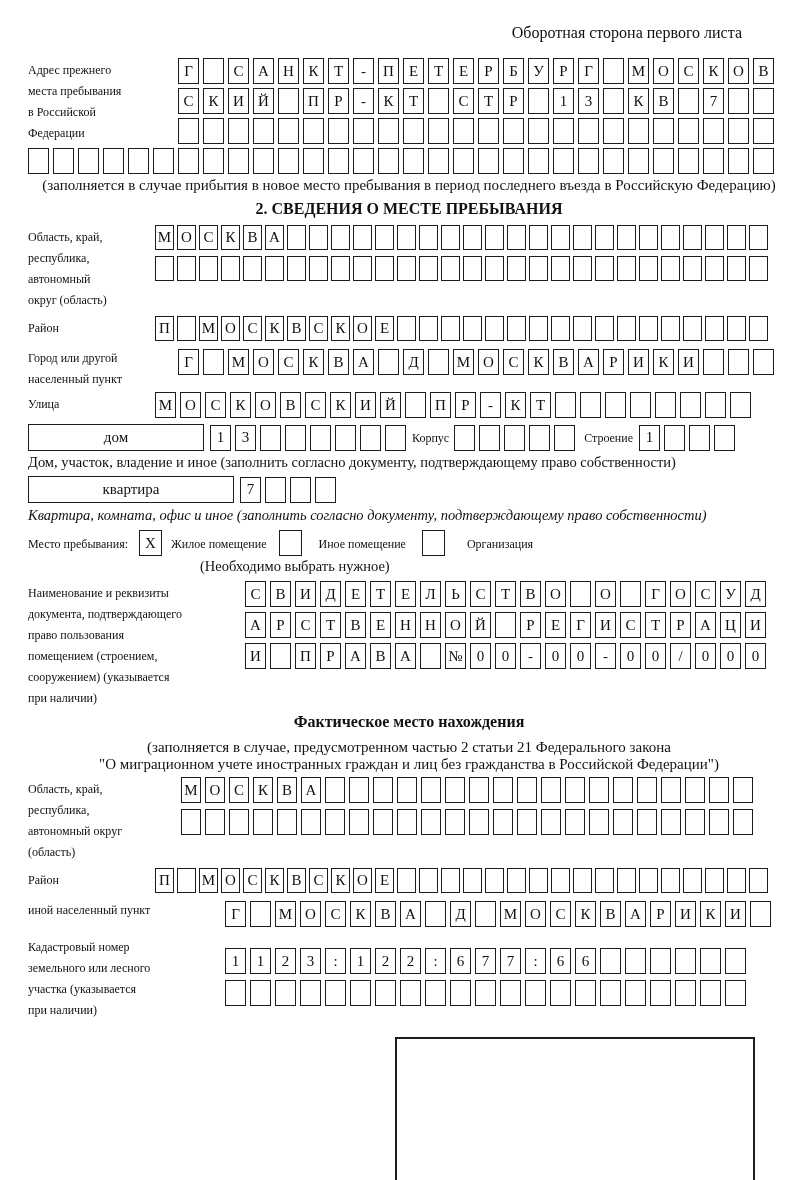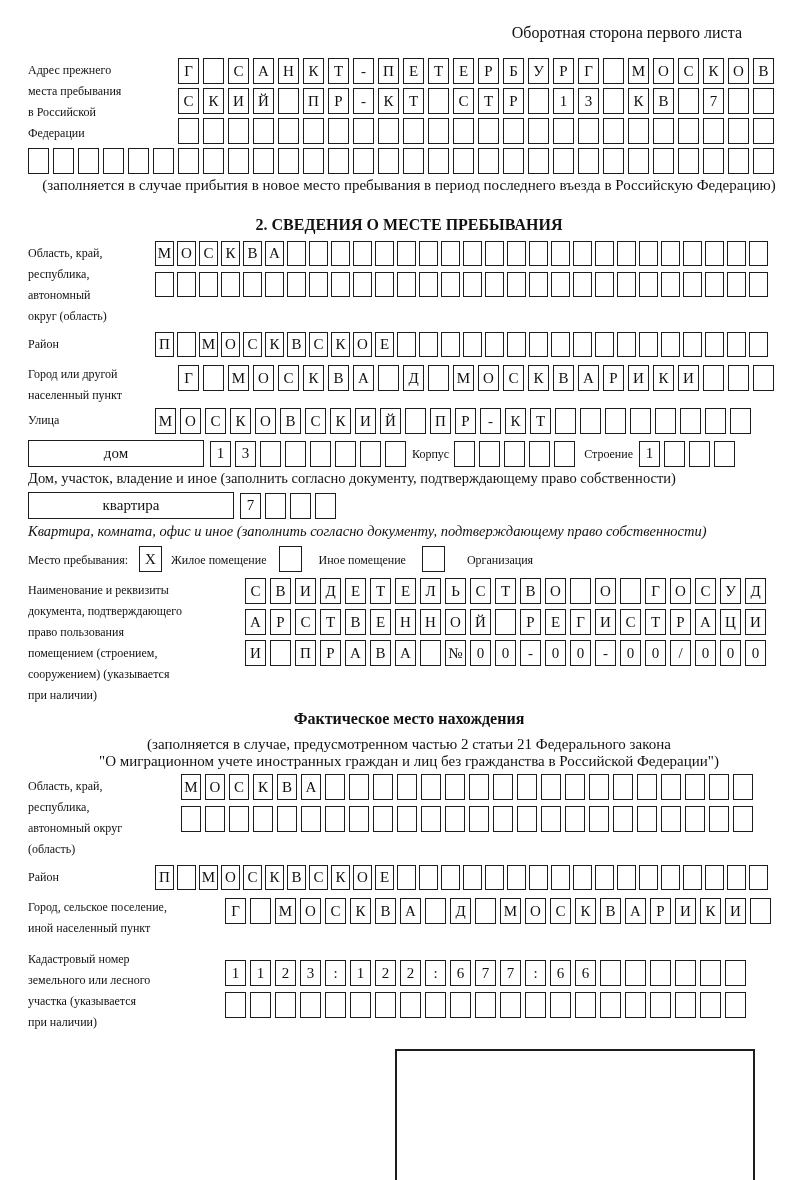--- a/index.html
+++ b/index.html
@@ -167,21 +167,21 @@
       <span class="cell"></span>
       <span class="cell"></span>
       <span class="cell"></span>
       <span class="cell"></span>
       <span class="cell"></span>
       <span class="cell"></span>
       <span class="cell"></span>
     </div>
   <div class="note-center" style="margin-top:3px;">(заполняется в случае прибытия в новое место пребывания в период последнего въезда в Российскую Федерацию)</div>
 
-  <div class="sec-title" style="margin-top:22px;">2. СВЕДЕНИЯ О МЕСТЕ ПРЕБЫВАНИЯ</div>
+  <div class="sec-title" style="margin-top:6px;">2. СВЕДЕНИЯ О МЕСТЕ ПРЕБЫВАНИЯ</div>
 
   <div class="block" style="margin-top:7px;">
     <div class="lbl" style="width:127px;">
       <div>Область, край,</div>
       <div>республика,</div>
       <div>автономный</div>
       <div>округ (область)</div>
     </div>
     <div class="rows" style="row-gap:6px;">
       <div class="boxrow p22">
@@ -387,20 +387,21 @@
 
   <div class="inline-row" style="margin-top:6px;">
     <div class="lbl">Место пребывания:</div>
     <div class="chk" style="margin-left:11px;">X</div>
     <div class="lbl" style="margin-left:9px;">Жилое помещение</div>
     <div class="chk" style="margin-left:13px;"></div>
     <div class="lbl" style="margin-left:16px;">Иное помещение</div>
     <div class="chk" style="margin-left:16px;"></div>
     <div class="lbl" style="margin-left:22px;">Организация</div>
   </div>
+  <div class="note" style="margin-left:172px; margin-top:2px;">(Необходимо выбрать нужное)</div>
 
   <div class="block" style="margin-top:6px;">
     <div class="lbl" style="width:217px;">
       <div>Наименование и реквизиты</div>
       <div>документа, подтверждающего</div>
       <div>право пользования</div>
       <div>помещением (строением,</div>
       <div>сооружением) (указывается</div>
       <div>при наличии)</div>
     </div>
@@ -573,21 +574,20 @@
         <span class="cell"></span>
         <span class="cell"></span>
         <span class="cell"></span>
         <span class="cell"></span>
         <span class="cell"></span>
       </div>
   </div>
 
   <div class="block" style="margin-top:5px;">
     <div class="lbl" style="width:197px;">
-      <div>Город, сельское поселение,</div>
       <div>иной населенный пункт</div>
     </div>
     <div class="boxrow" style="margin-top:3px;">
         <span class="cell">Г</span>
         <span class="cell"></span>
         <span class="cell">М</span>
         <span class="cell">О</span>
         <span class="cell">С</span>
         <span class="cell">К</span>
         <span class="cell">В</span>

